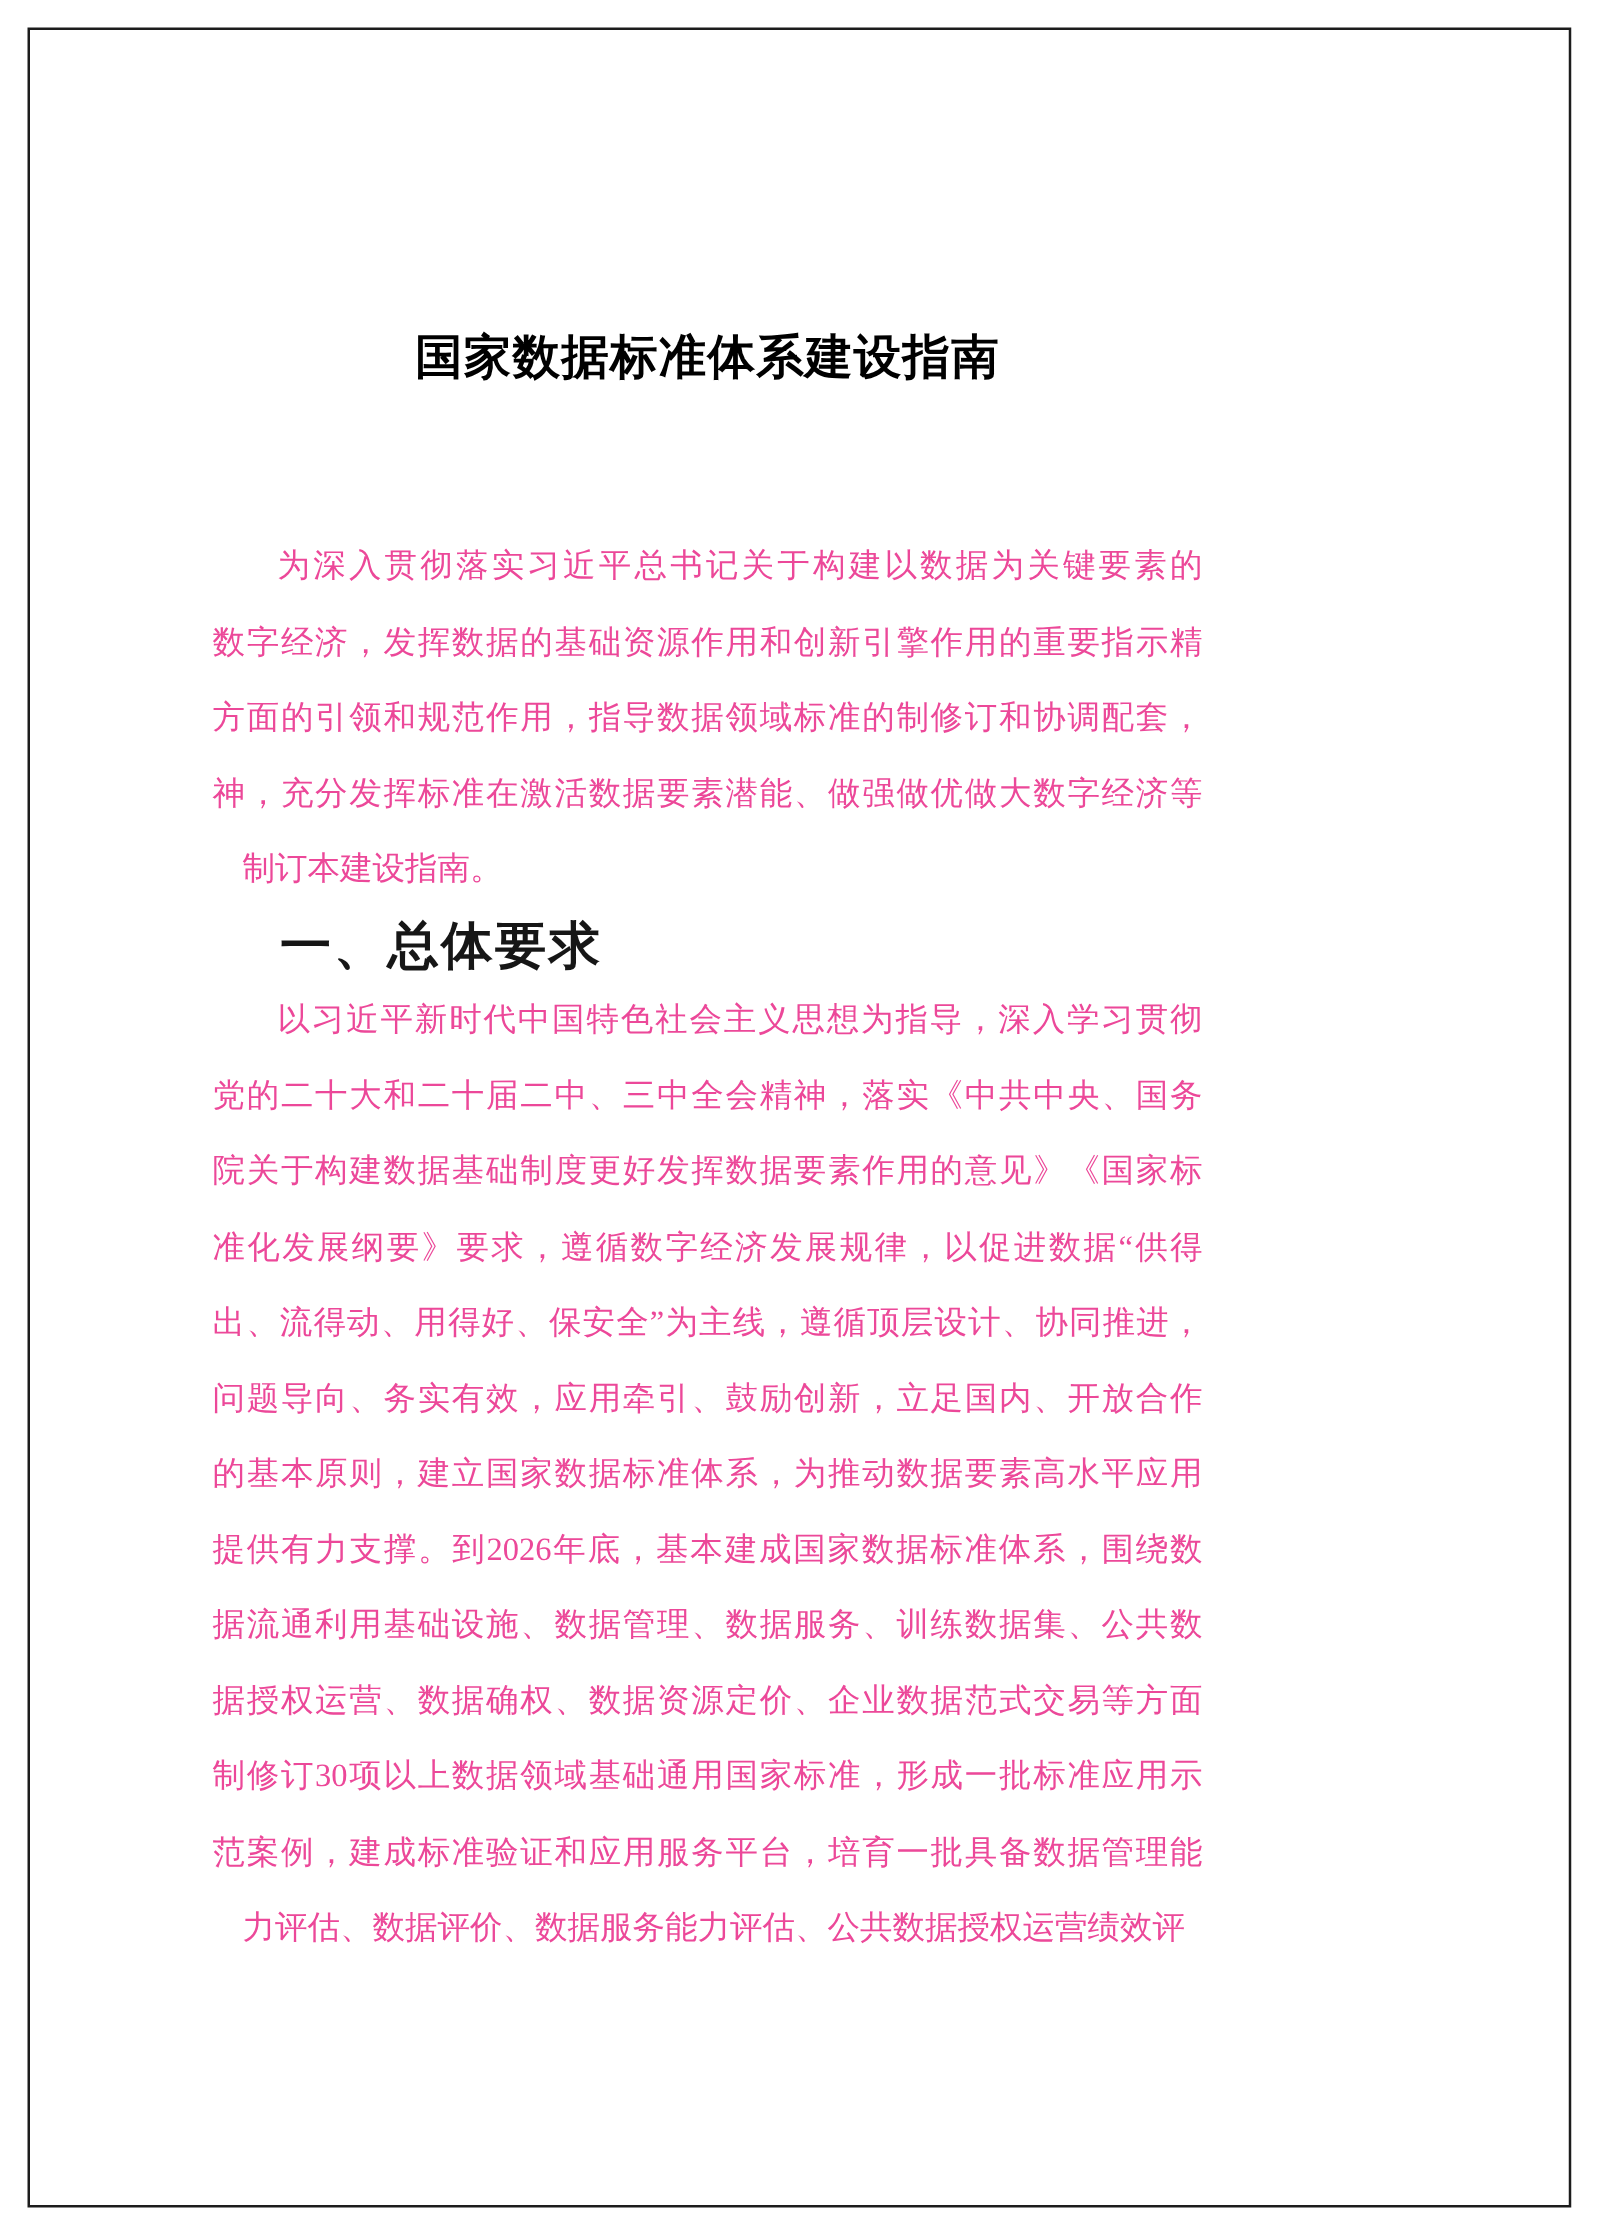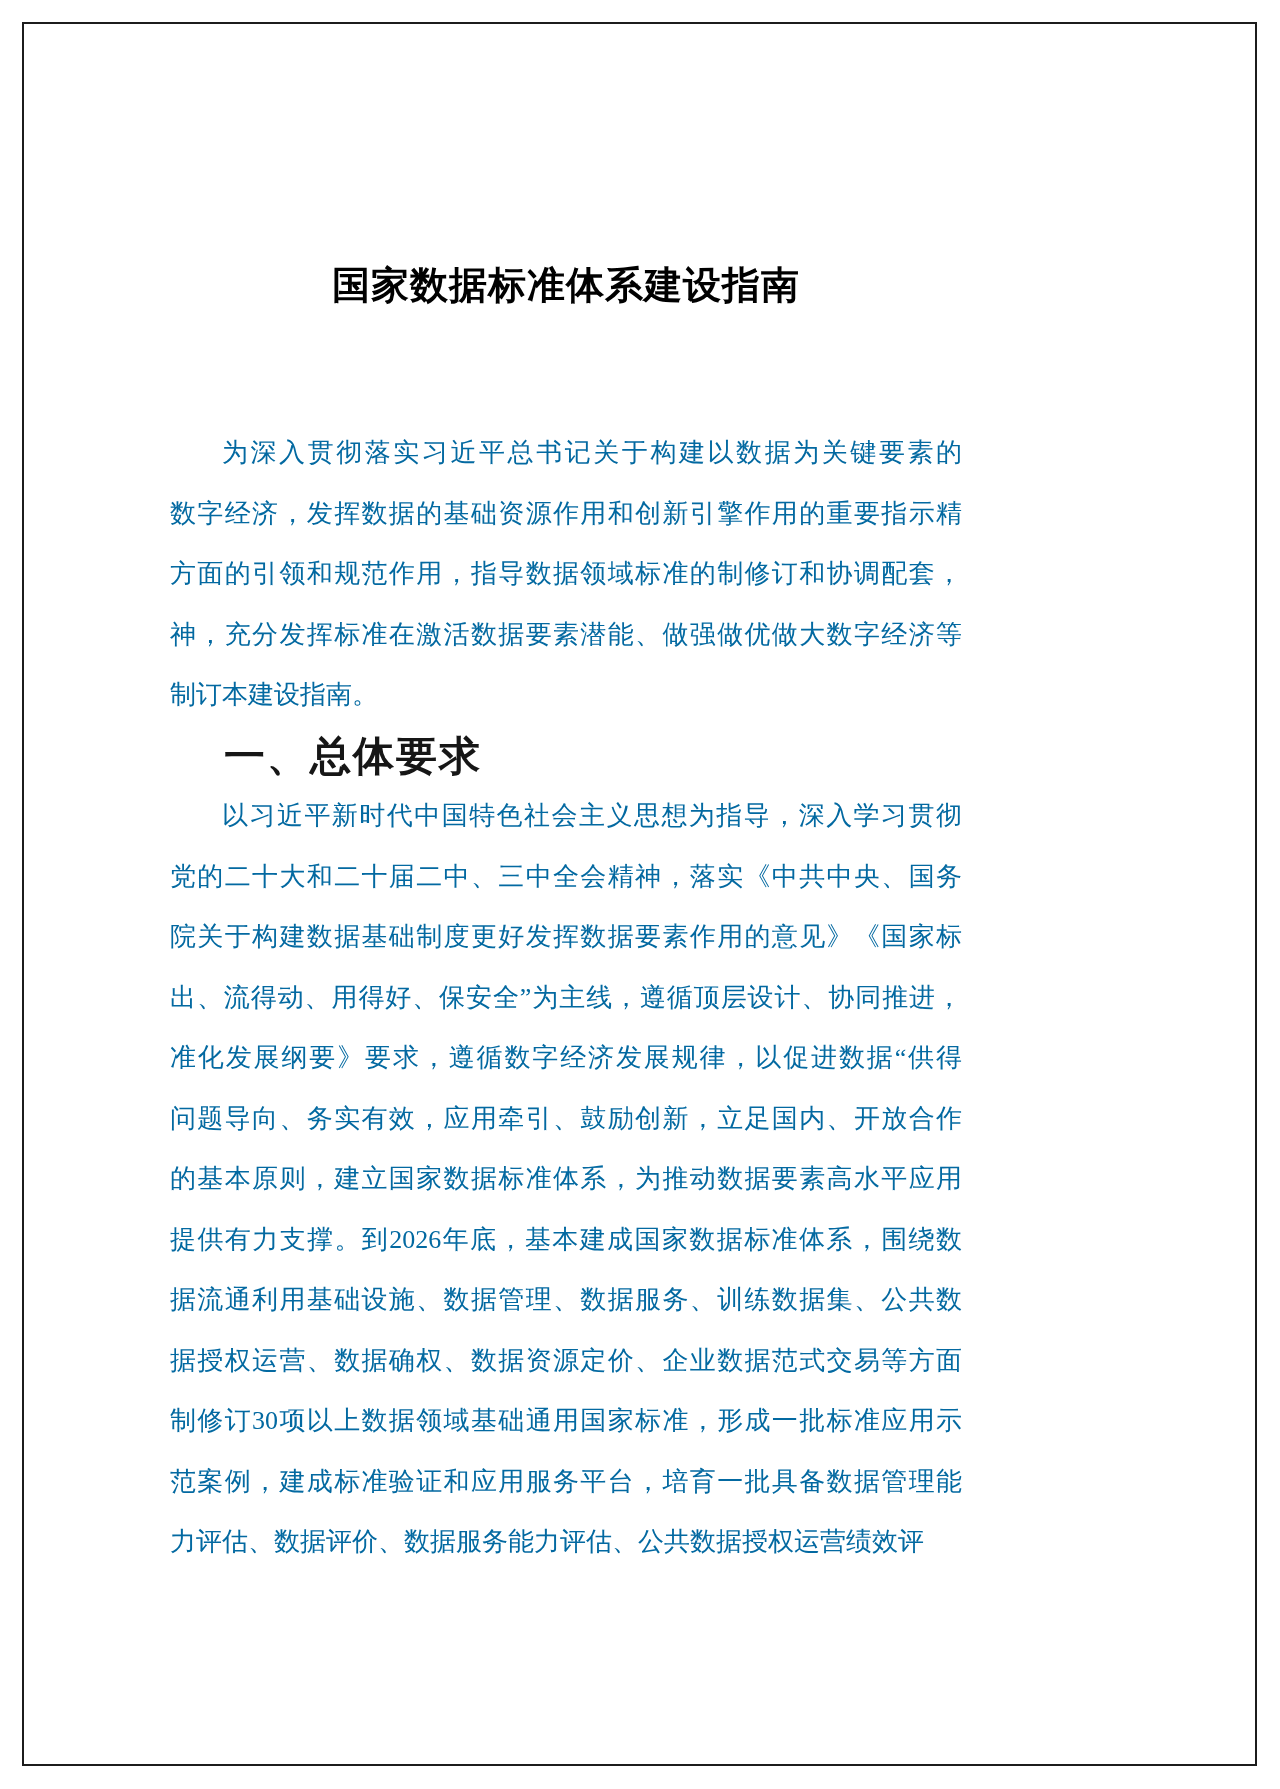--- a/index.html
+++ b/index.html
@@ -41,33 +41,34 @@
   .body-text {
     position: absolute;
     left: 170px;
     top: 423px;
     width: 792px;
   }
   .line {
     height: 60.5px;
     line-height: 60.5px;
     font-size: 26px;
-    color: #0369a1;
+    color: #ec4899;
     white-space: nowrap;
     text-align: justify;
     text-align-last: justify;
     overflow: visible;
   }
   .line.first {
     text-indent: 52px;
   }
   .line.last {
     text-align: left;
     text-align-last: left;
     white-space: normal;
+    margin-left: 24px;
   }
   .section-heading {
     height: 60.5px;
     line-height: 60.5px;
     font-size: 41px;
     font-weight: bold;
     color: #161616;
     text-indent: 54px;
     font-family: "Liberation Sans", "DejaVu Sans", sans-serif;
     letter-spacing: 2px;
@@ -86,22 +87,22 @@
     <div class="line">数字经济，发挥数据的基础资源作用和创新引擎作用的重要指示精</div>
     <div class="line">方面的引领和规范作用，指导数据领域标准的制修订和协调配套，</div>
     <div class="line">神，充分发挥标准在激活数据要素潜能、做强做优做大数字经济等</div>
     <div class="line last">制订本建设指南。</div>
 
     <div class="section-heading">一、总体要求</div>
 
     <div class="line first">以习近平新时代中国特色社会主义思想为指导，深入学习贯彻</div>
     <div class="line">党的二十大和二十届二中、三中全会精神，落实《中共中央、国务</div>
     <div class="line">院关于构建数据基础制度更好发挥数据要素作用的意见》《国家标</div>
+    <div class="line">准化发展纲要》要求，遵循数字经济发展规律，以促进数据“供得</div>
     <div class="line">出、流得动、用得好、保安全”为主线，遵循顶层设计、协同推进，</div>
-    <div class="line">准化发展纲要》要求，遵循数字经济发展规律，以促进数据“供得</div>
     <div class="line">问题导向、务实有效，应用牵引、鼓励创新，立足国内、开放合作</div>
     <div class="line">的基本原则，建立国家数据标准体系，为推动数据要素高水平应用</div>
     <div class="line">提供有力支撑。到2026年底，基本建成国家数据标准体系，围绕数</div>
     <div class="line">据流通利用基础设施、数据管理、数据服务、训练数据集、公共数</div>
     <div class="line">据授权运营、数据确权、数据资源定价、企业数据范式交易等方面</div>
     <div class="line">制修订30项以上数据领域基础通用国家标准，形成一批标准应用示</div>
     <div class="line">范案例，建成标准验证和应用服务平台，培育一批具备数据管理能</div>
     <div class="line last">力评估、数据评价、数据服务能力评估、公共数据授权运营绩效评</div>
   </div>
 </div>

